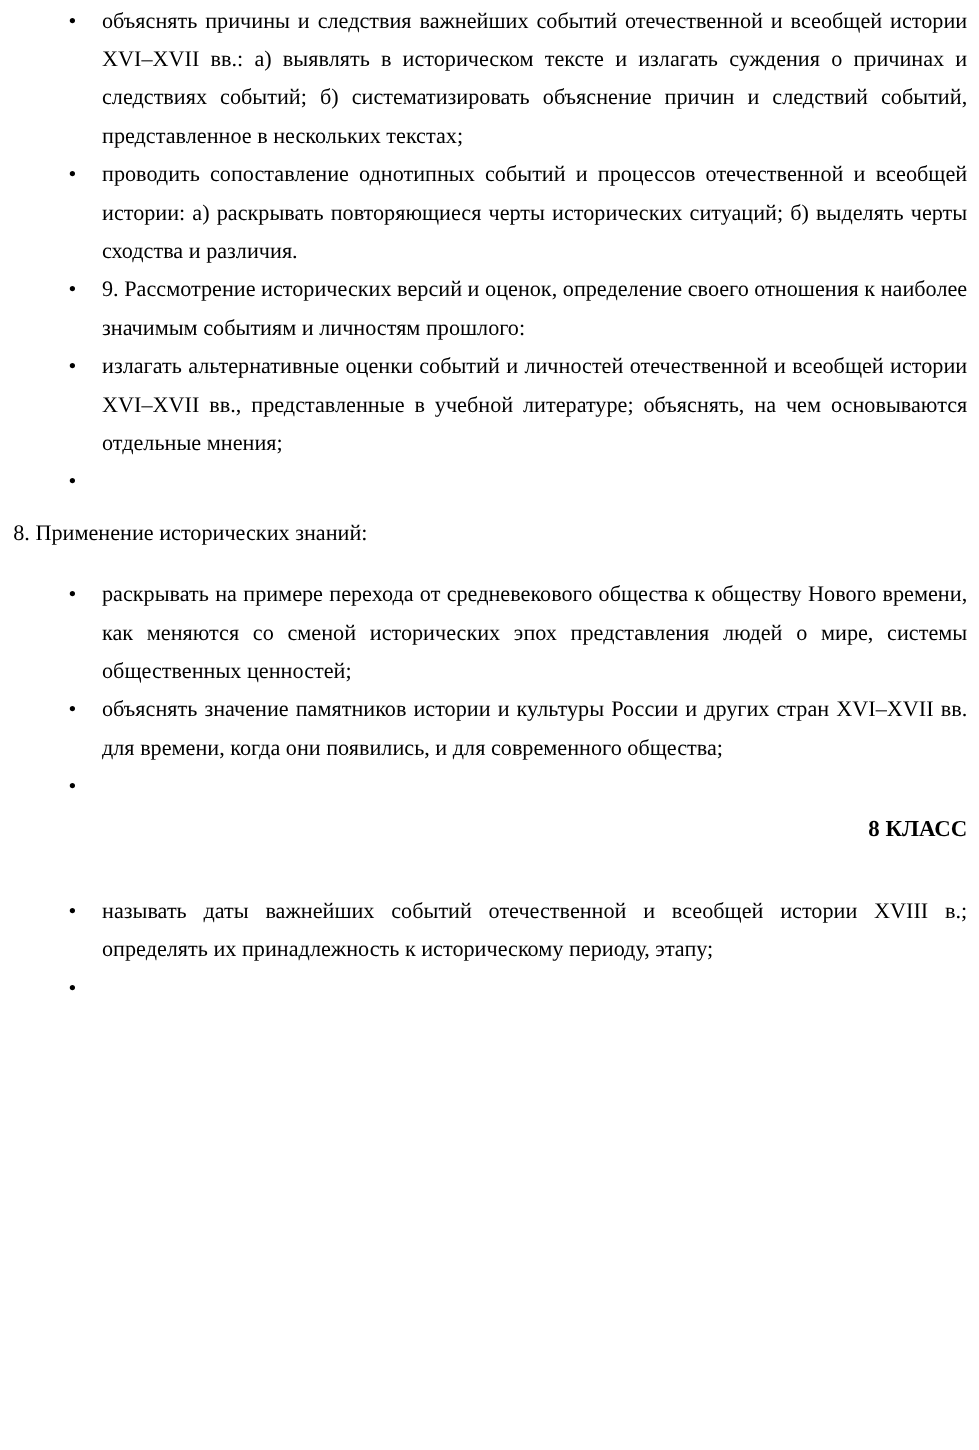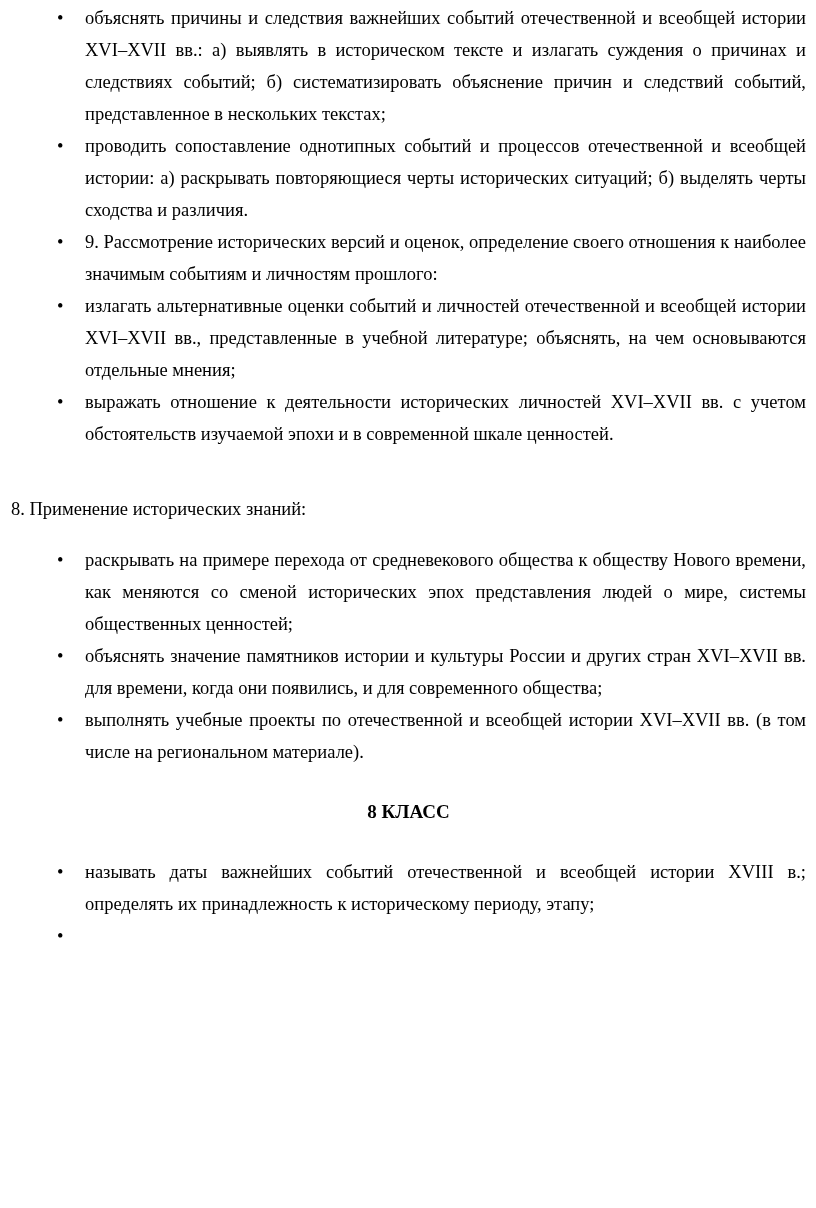--- a/index.html
+++ b/index.html
@@ -30,22 +30,22 @@
     position: absolute;
     left: 46px;
     top: 0;
   }
   .para {
     text-align: justify;
     margin-top: 43px;
   }
   .heading {
     font-weight: bold;
-    text-align: center;
-    margin: 28px 0;
+    text-align: right;
+    margin: 36px 0;
     font-size: 19px;
   }
 </style>
 </head>
 <body>
 
 <main class="page">
 
   <div class="block bullet">
     <span class="marker">•</span>
@@ -62,38 +62,36 @@
     <span>9. Рассмотрение исторических версий и оценок, определение своего отношения к наиболее значимым событиям и личностям прошлого:</span>
   </div>
 
   <div class="block bullet">
     <span class="marker">•</span>
     <span>излагать альтернативные оценки событий и личностей отечественной и всеобщей истории XVI–XVII вв., представленные в учебной литературе; объяснять, на чем основываются отдельные мнения;</span>
   </div>
 
   <div class="block bullet">
     <span class="marker">•</span>
-    <span>выражать отношение к деятельности исторических личностей XVI–XVII вв. с учетом обстоятельств изучаемой эпохи и в современной шкале ценностей.</span>
   </div>
 
   <p class="block para">8. Применение исторических знаний:</p>
 
   <div class="block bullet">
     <span class="marker">•</span>
     <span>раскрывать на примере перехода от средневекового общества к обществу Нового времени, как меняются со сменой исторических эпох представления людей о мире, системы общественных ценностей;</span>
   </div>
 
   <div class="block bullet">
     <span class="marker">•</span>
     <span>объяснять значение памятников истории и культуры России и других стран XVI–XVII вв. для времени, когда они появились, и для современного общества;</span>
   </div>
 
   <div class="block bullet">
     <span class="marker">•</span>
-    <span>выполнять учебные проекты по отечественной и всеобщей истории XVI–XVII вв. (в том числе на региональном материале).</span>
   </div>
 
   <h2 class="block heading">8 КЛАСС</h2>
 
 
   <div class="block bullet">
     <span class="marker">•</span>
     <span>называть даты важнейших событий отечественной и всеобщей истории XVIII в.; определять их принадлежность к историческому периоду, этапу;</span>
   </div>
 

